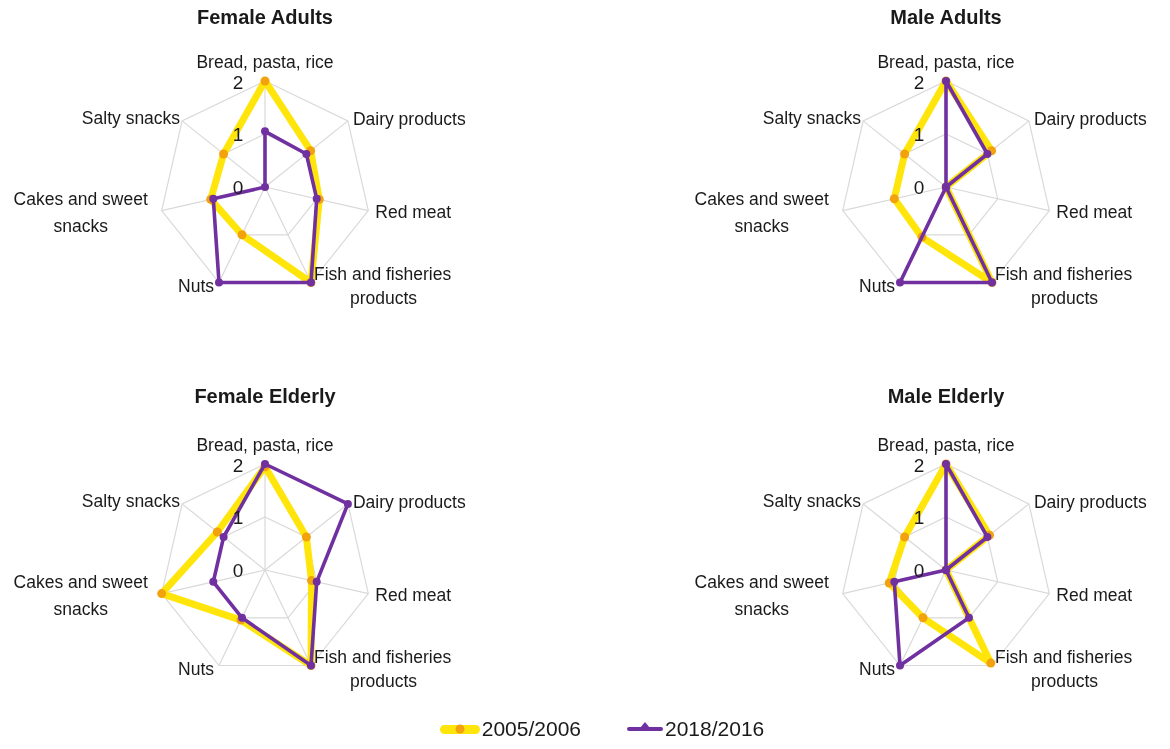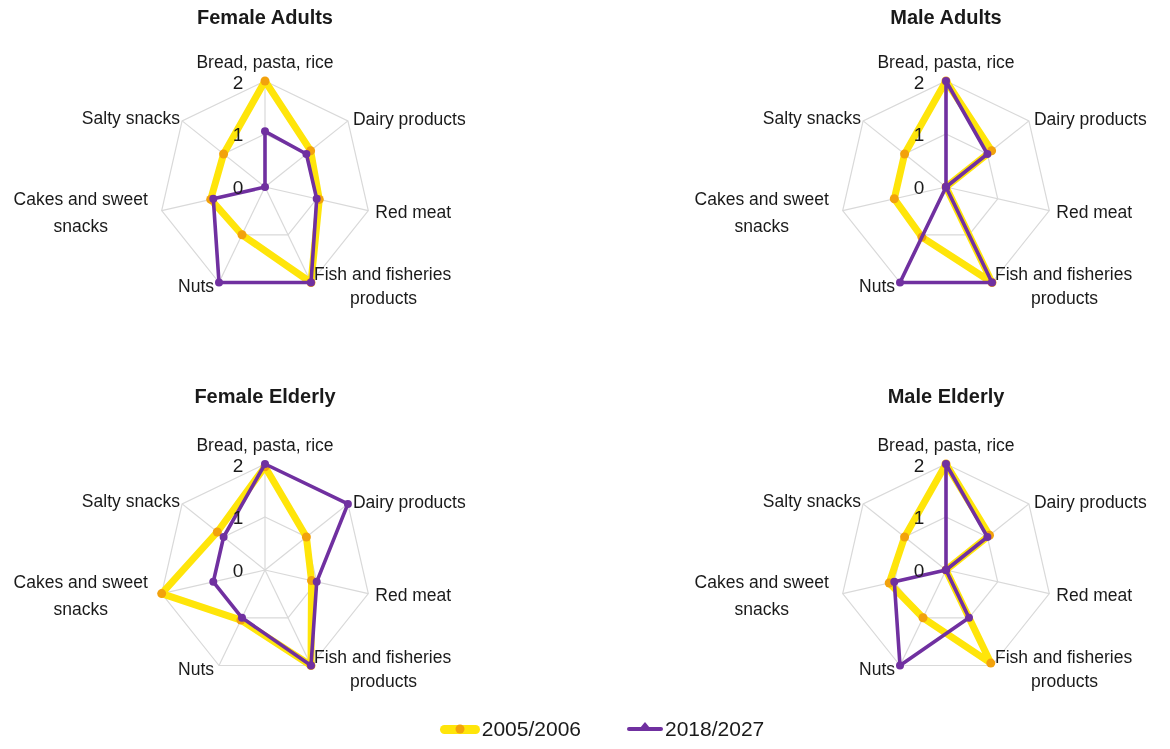--- a/index.html
+++ b/index.html
@@ -206,16 +206,16 @@
     <div class="legend-item">
       <span class="swatch-yellow">
         <span class="swatch-dot"></span>
       </span>
       <span class="legend-label">2005/2006</span>
     </div>
     <div class="legend-item">
       <span class="swatch-purple">
         <span class="swatch-tri"></span>
       </span>
-      <span class="legend-label">2018/2027</span>
+      <span class="legend-label">2018/2016</span>
     </div>
   </div>
 </div>
 
 </body></html>

